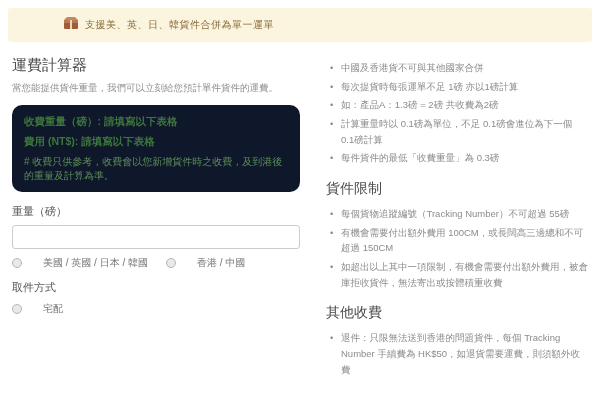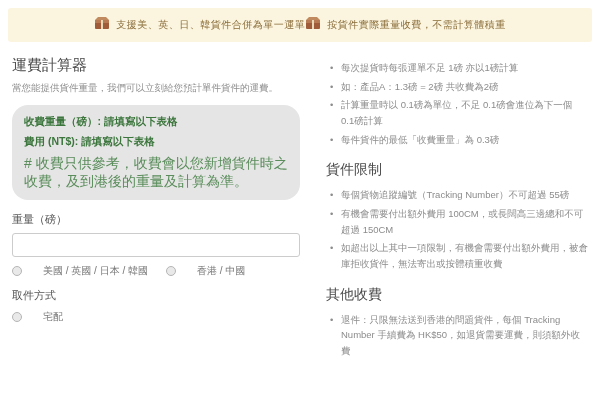--- a/index.html
+++ b/index.html
@@ -2,36 +2,36 @@
 <html lang="zh-Hant"><head>
 <meta charset="utf-8">
 <style>
   * { margin:0; padding:0; box-sizing:border-box; }
   html,body { background:#fff; }
   body { font-family:"Liberation Sans","DejaVu Sans",sans-serif; }
   .page { width:600px; height:404px; background:#fff; overflow:hidden; position:relative; }
 
   
   .banner { margin:8px 8px 0 8px; background:#fbf4de; border-radius:3px;
-            display:flex; align-items:center; justify-content:center;
+            display:flex; align-items:center; justify-content:space-between;
             height:34px; padding:0 55px; }
   .banner-item { display:flex; align-items:center; gap:6px; }
   .banner-item .txt { font-size:10px; color:#8a6d3b; letter-spacing:.5px; }
 
   
   .main { display:flex; padding:14px 12px 0 12px; gap:26px; }
   .col-left  { width:288px; flex:none; }
   .col-right { flex:1; min-width:0; padding-top:4px; }
 
   h2.calc-title { font-size:15px; color:#4a4a4a; font-weight:400; margin-bottom:7px; }
   .calc-sub { font-size:9.5px; color:#8f8f8f; margin-bottom:10px; }
 
-  .result-box { background:#e5e5e5; border-radius:16px; padding:10px 12px 9px 12px; margin-bottom:12px; }
+  .result-box { background:#0f172a; border-radius:10px; padding:10px 12px 9px 12px; margin-bottom:12px; }
   .result-box .line { font-size:10.5px; color:#3c763d; font-weight:700; margin-bottom:6px; }
-  .result-box .note { font-size:14px; color:#5a8d5b; font-weight:400; margin-bottom:0; }
+  .result-box .note { font-size:10px; color:#5a8d5b; font-weight:400; margin-bottom:0; }
 
   .field-label { font-size:11px; color:#555; margin:6px 0 6px 0; }
   .weight-input { width:100%; height:24px; border:1px solid #ccc; border-radius:3px;
                   font-size:11px; padding:0 6px; color:#333; background:#fff; outline:none; }
 
   .radio-row { display:flex; align-items:center; gap:18px; margin:7px 0 10px 0; flex-wrap:wrap; }
   .radio-opt { display:flex; align-items:center; gap:21px; cursor:pointer; }
   .radio-circle { width:10px; height:10px; border-radius:50%; background:#e9e9e9;
                   border:1px solid #b5b5b5; flex:none; }
   .radio-opt .rlabel { font-size:10px; color:#777; }
@@ -51,31 +51,20 @@
     <div class="banner-item">
       <span>
         <svg width="16" height="14" viewBox="0 0 16 14">
           <rect x="1" y="4" width="14" height="9" rx="1" fill="#a05c39"></rect>
           <rect x="1" y="4" width="14" height="3" fill="#b87a52"></rect>
           <polygon points="1,4 4,1 12,1 15,4" fill="#c08a5e"></polygon>
           <rect x="7" y="4" width="2" height="9" fill="#e8d9b8"></rect>
         </svg>
       </span>
       <span class="txt">支援美、英、日、韓貨件合併為單一運單</span>
-    </div>
-    <div class="banner-item">
-      <span>
-        <svg width="16" height="14" viewBox="0 0 16 14">
-          <rect x="1" y="4" width="14" height="9" rx="1" fill="#a05c39"></rect>
-          <rect x="1" y="4" width="14" height="3" fill="#b87a52"></rect>
-          <polygon points="1,4 4,1 12,1 15,4" fill="#c08a5e"></polygon>
-          <rect x="7" y="4" width="2" height="9" fill="#e8d9b8"></rect>
-        </svg>
-      </span>
-      <span class="txt">按貨件實際重量收費，不需計算體積重</span>
     </div>
   </div>
 
   <div class="main">
 
     <div class="col-left">
       <h2 class="calc-title">運費計算器</h2>
       <div class="calc-sub">當您能提供貨件重量，我們可以立刻給您預計單件貨件的運費。</div>
 
       <div class="result-box">
@@ -102,20 +91,21 @@
       <div class="radio-row">
         <span class="radio-opt">
           <span class="radio-circle"></span>
           <span class="rlabel">宅配</span>
         </span>
       </div>
     </div>
 
     <div class="col-right">
       <ul class="bullets">
+        <li>中國及香港貨不可與其他國家合併</li>
         <li>每次提貨時每張運單不足 1磅 亦以1磅計算</li>
         <li>如：產品A：1.3磅 = 2磅 共收費為2磅</li>
         <li>計算重量時以 0.1磅為單位，不足 0.1磅會進位為下一個 0.1磅計算</li>
         <li>每件貨件的最低「收費重量」為 0.3磅</li>
       </ul>
 
       <h3 class="sec-title">貨件限制</h3>
       <ul class="bullets">
         <li>每個貨物追蹤編號（Tracking Number）不可超過 55磅</li>
         <li>有機會需要付出額外費用 100CM，或長闊高三邊總和不可超過 150CM</li>

